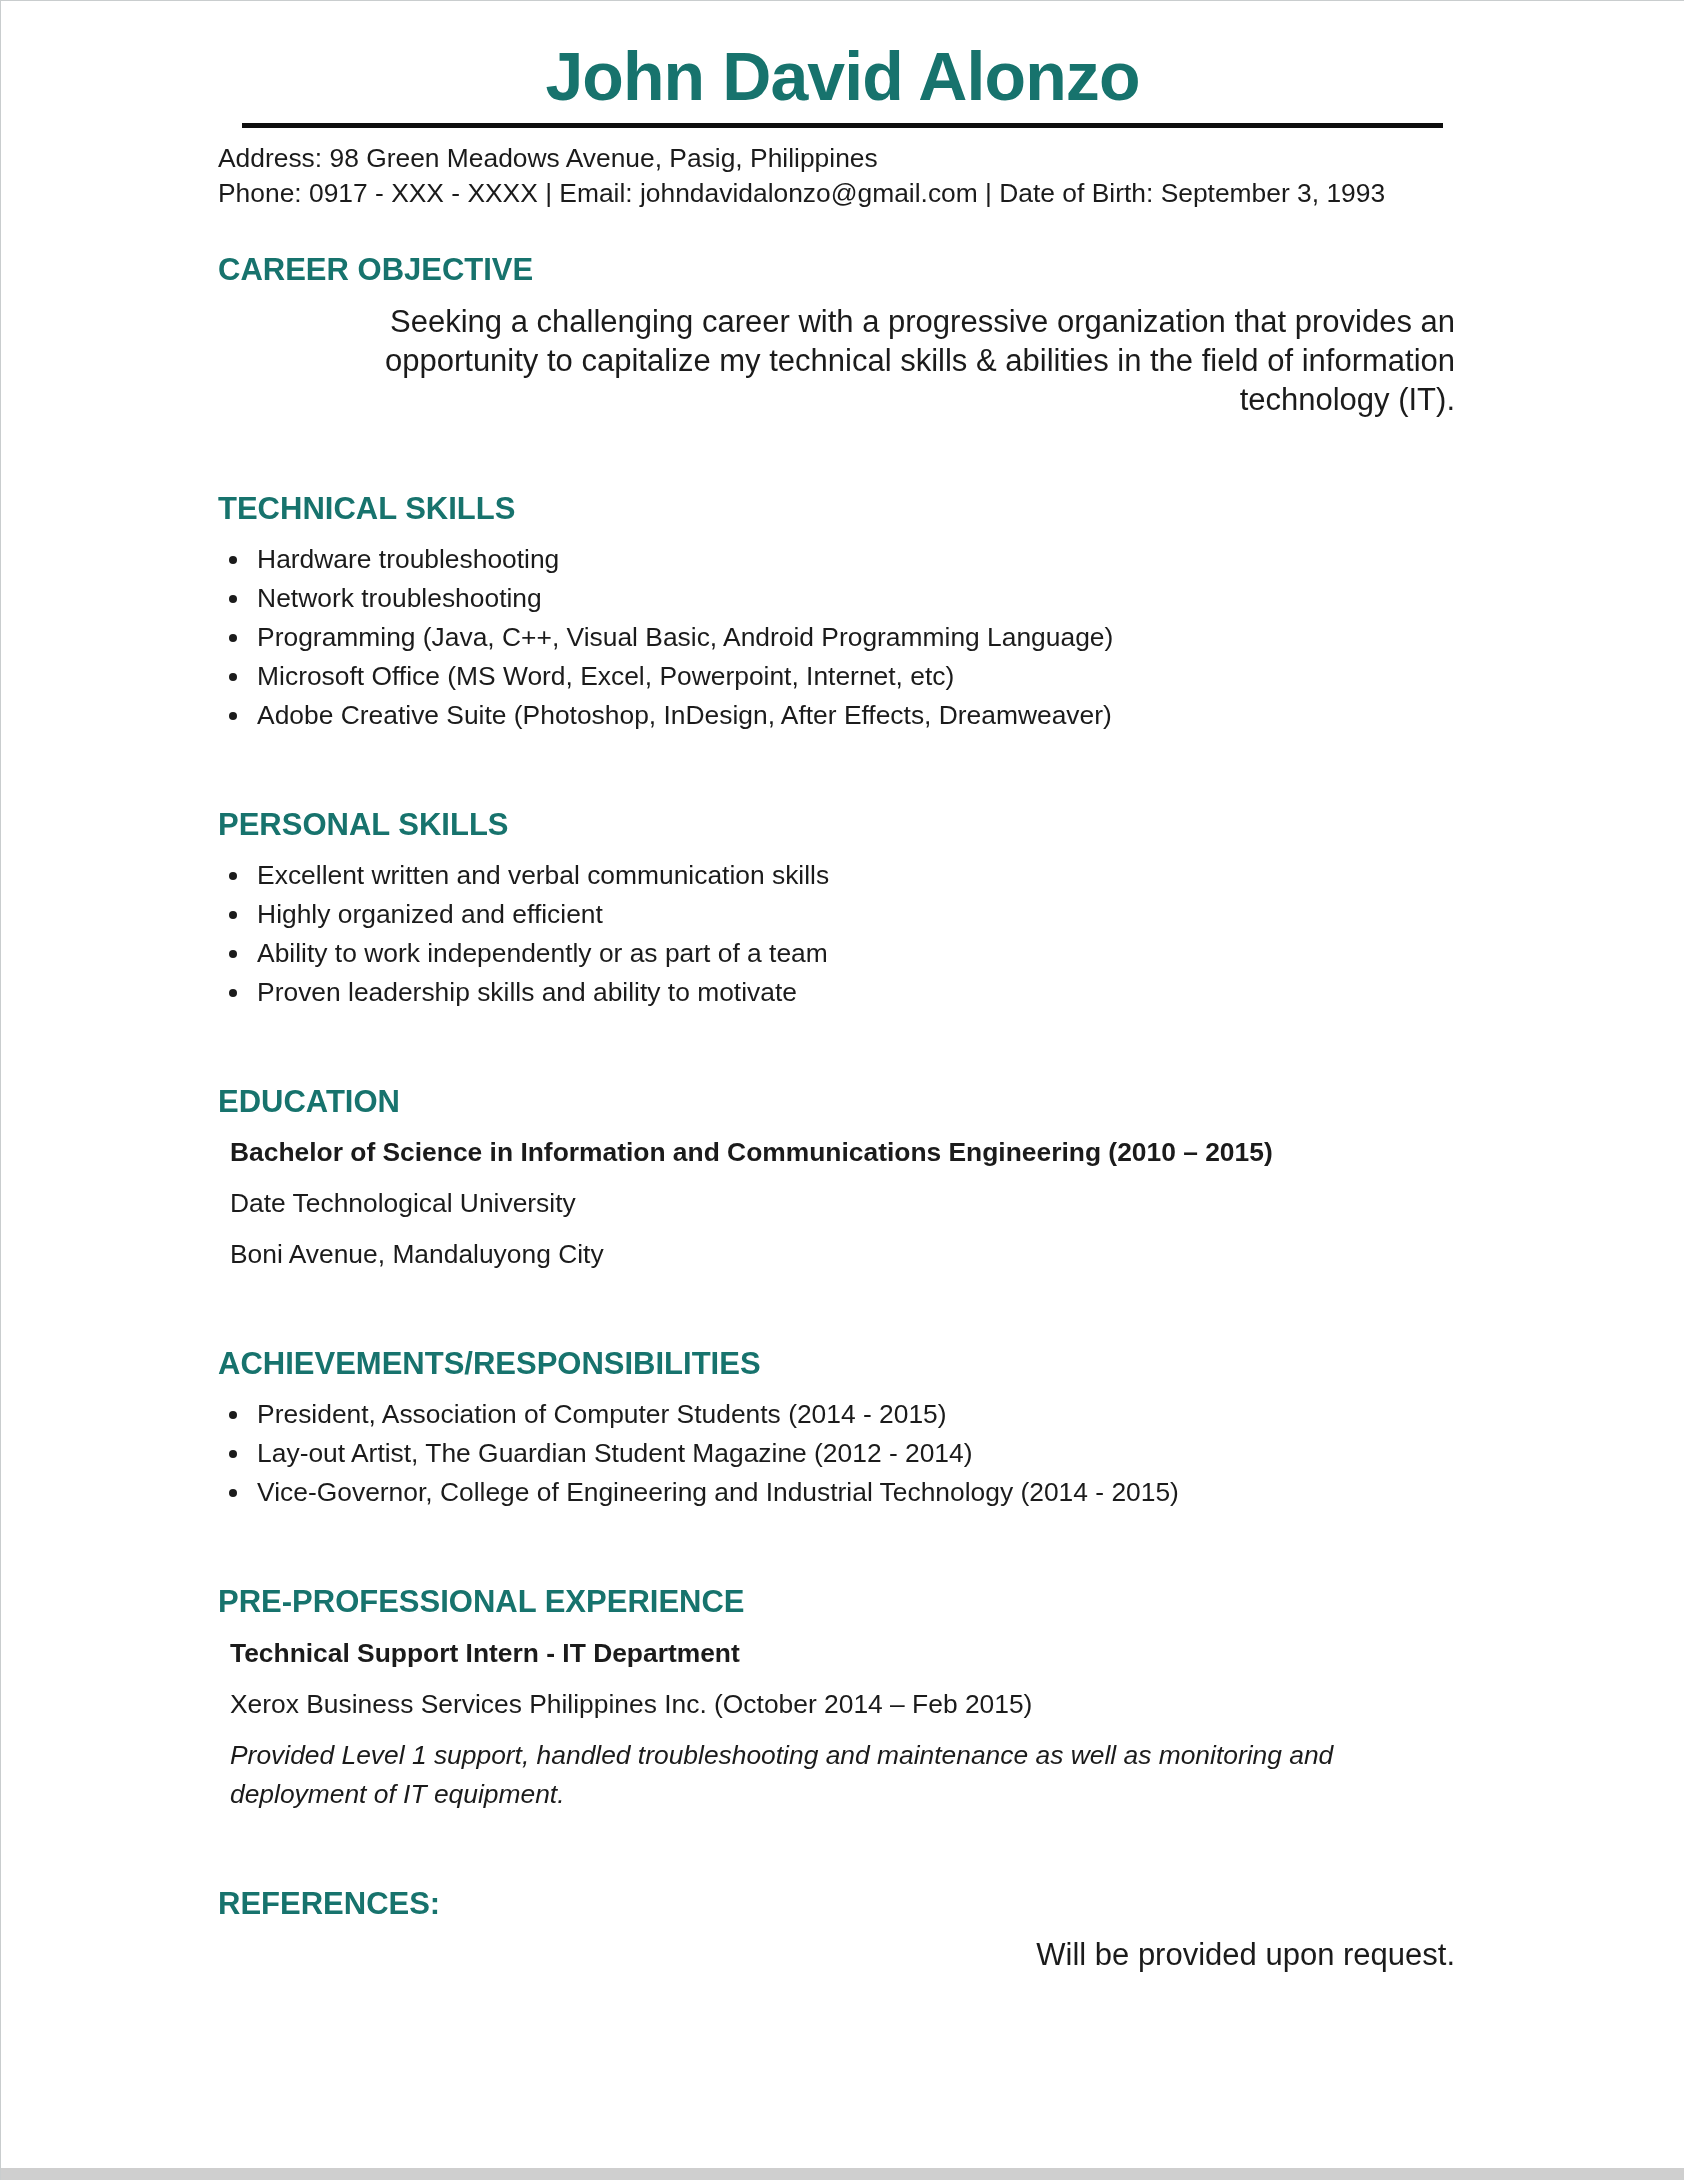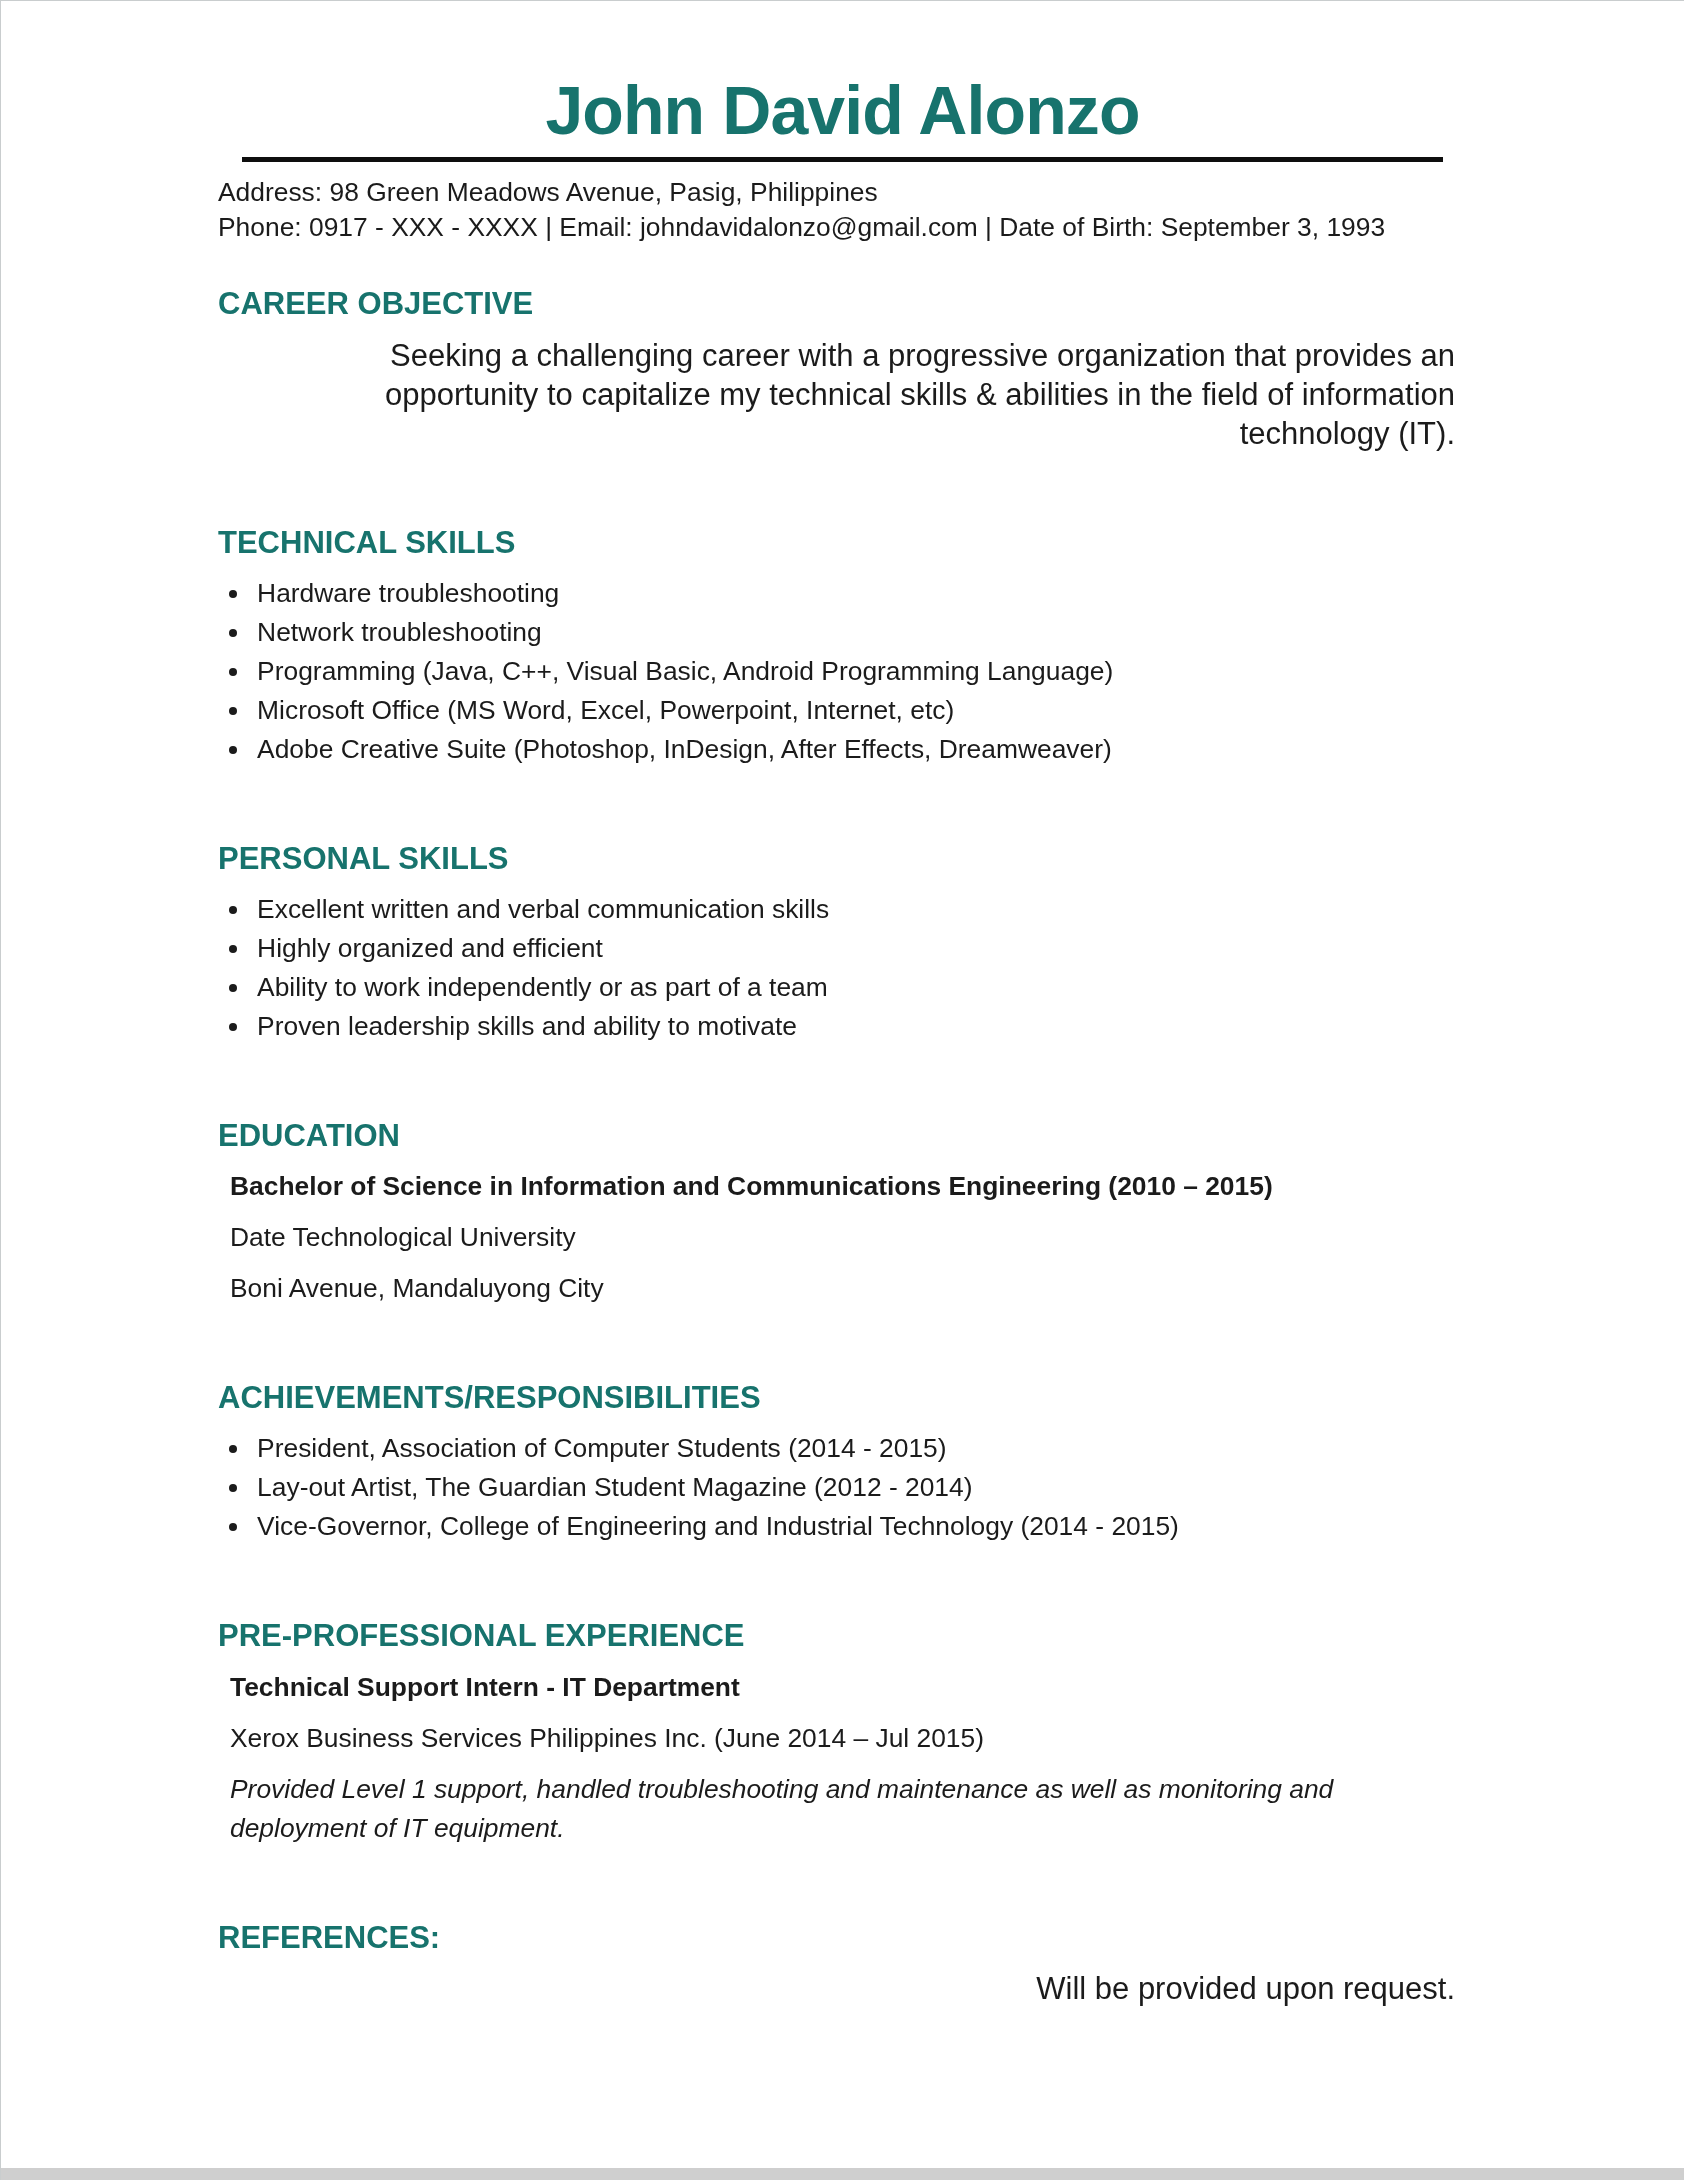--- a/index.html
+++ b/index.html
@@ -9,21 +9,21 @@
     width: 1685px;
     height: 2181px;
     background: #ffffff;
     border: 0.9px solid #c9cdce;
     position: relative;
     font-family: "Liberation Sans", sans-serif;
     color: var(--text);
     overflow: hidden;
   }
   .content {
-    padding: 74px 217px 0 217px;
+    padding: 40px 217px 0 217px;
   }
   .name {
     margin: 0;
     text-align: center;
     color: var(--accent);
     font-size: 68px;
     font-weight: 700;
     line-height: 1.05;
     letter-spacing: -0.9px;
   }
@@ -128,21 +128,21 @@
       <ul class="bullets">
         <li>President, Association of Computer Students (2014 - 2015)</li>
         <li>Lay-out Artist, The Guardian Student Magazine (2012 - 2014)</li>
         <li>Vice-Governor, College of Engineering and Industrial Technology (2014 - 2015)</li>
       </ul>
     </section>
 
     <section class="section">
       <h2>PRE-PROFESSIONAL EXPERIENCE</h2>
       <p class="exp-line bold-line">Technical Support Intern - IT Department</p>
-      <p class="exp-line">Xerox Business Services Philippines Inc. (June 2014 – Jul 2015)</p>
+      <p class="exp-line">Xerox Business Services Philippines Inc. (October 2014 – Feb 2015)</p>
       <p class="exp-line italic-line">Provided Level 1 support, handled troubleshooting and maintenance as well as monitoring and deployment of IT equipment.</p>
     </section>
 
     <section class="section">
       <h2>REFERENCES:</h2>
       <p class="body-text">Will be provided upon request.</p>
     </section>
 
   </div>
   <div class="bottom-strip"></div>

